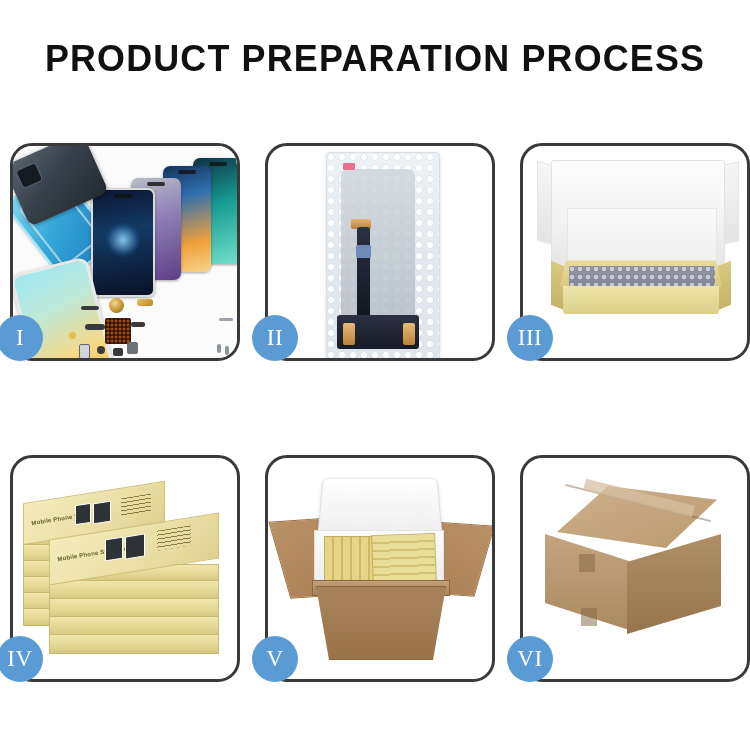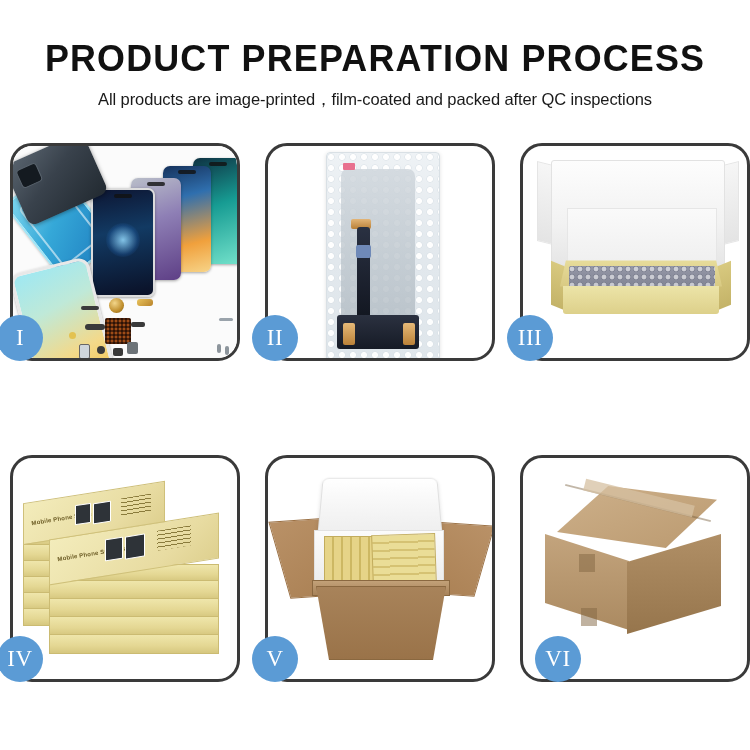--- a/index.html
+++ b/index.html
@@ -73,21 +73,21 @@
   #panel-3 { left: 520px; top: 143px; width: 230px; height: 218px; }
   #panel-4 { left: 10px;  top: 455px; width: 230px; height: 227px; }
   #panel-5 { left: 265px; top: 455px; width: 230px; height: 227px; }
   #panel-6 { left: 520px; top: 455px; width: 230px; height: 227px; }
 
   #badge-1 { left: -3px;  top: 315px; }
   #badge-2 { left: 252px; top: 315px; }
   #badge-3 { left: 507px; top: 315px; }
   #badge-4 { left: -3px;  top: 636px; }
   #badge-5 { left: 252px; top: 636px; }
-  #badge-6 { left: 535px; top: 636px; }
+  #badge-6 { left: 507px; top: 636px; }
 
   
   .p1-bg { position:absolute; inset:0; background:#fbfbfb; }
   .phone-screen {
     position: absolute;
     border-radius: 7px;
     box-shadow: 0 1px 3px rgba(0,0,0,.35);
   }
   .ps-blue-sheet {
     left: 14px; top: 28px; width: 62px; height: 95px;
@@ -371,21 +371,20 @@
   .c6-tab2{
     position:absolute; left:58px; top:150px; width:16px; height:18px;
     background: rgba(130,102,66,.5);
   }
 </style>
 </head>
 <body>
 
 <div id="header">
   <div id="page-title">PRODUCT PREPARATION PROCESS</div>
-  <div id="page-subtitle">All products are image-printed，film-coated and packed after QC inspections</div>
 </div>
 
 <div class="panel" id="panel-1">
   <div class="panel-inner">
     <div class="p1-bg"></div>
     <div class="phone-screen ps-blue-sheet"></div>
     <div class="phone-screen ps-teal ps-teal-fix">
         <span class="notch"></span>
       </div>
     <div class="phone-screen ps-orange">

